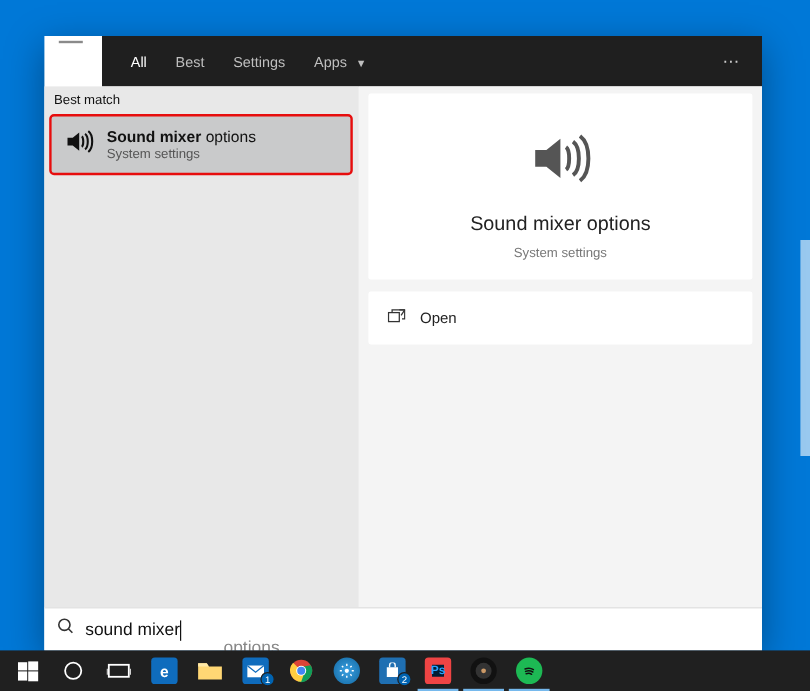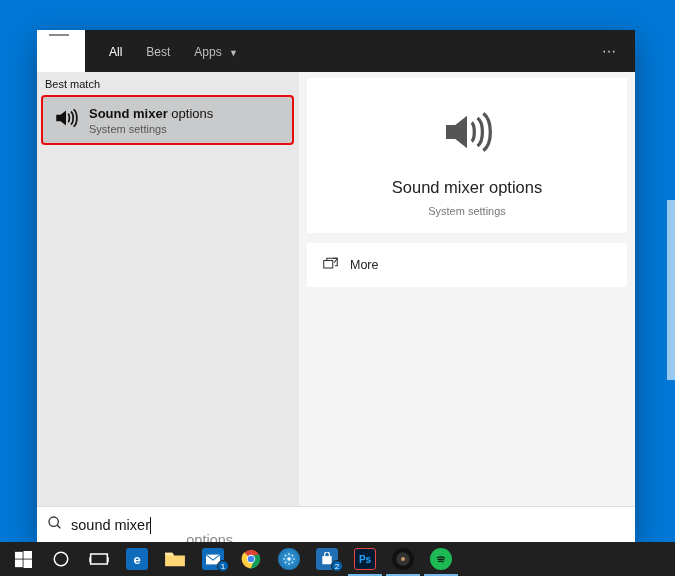--- a/index.html
+++ b/index.html
@@ -164,20 +164,21 @@
 </head>
 <body>
 
 <div class="win-side-hint"></div>
 
 <div class="search-panel">
   <div class="tabs">
     <span class="selector-line"></span>
     <div class="tab active">All</div>
     <div class="tab">Best</div>
+    <div class="tab">Settings</div>
     <div class="tab">
       <span>Apps</span>
       <span class="more-caret">▼</span>
     </div>
     <div class="ellipsis-btn">⋯</div>
   </div>
 
   <div class="body-area">
     <div class="left-pane">
       <div class="best-match">Best match</div>
@@ -215,21 +216,21 @@
       <div class="actions">
         <div class="action-row">
           <span>
             <svg class="open-icon" viewBox="0 0 20 16" fill="none" stroke="#333" stroke-width="1.4">
               <rect x="1" y="4" width="12" height="10"></rect>
               <path d="M5 4V1h14v10h-3"></path>
               <path d="M13 1l6 0"></path>
               <path d="M15 7l4-6"></path>
             </svg>
           </span>
-          <span>More</span>
+          <span>Open</span>
         </div>
       </div>
     </div>
   </div>
 
   <div class="search-bar">
     <span>
       <svg width="16" height="16" viewBox="0 0 24 24" fill="none" stroke="#333" stroke-width="2">
         <circle cx="10" cy="10" r="7"></circle>
           <path d="M20 20l-5-5"></path>
@@ -309,21 +310,21 @@
   <div class="task-btn">
     <div class="app-icon" style="background:#1f6fb2">
         <svg width="14" height="14" viewBox="0 0 24 24" fill="#fff">
           <path d="M4 7h16v14H4z"></path>
           <path d="M8 7V4a4 4 0 018 0v3" fill="none" stroke="#fff" stroke-width="2"></path>
         </svg>
       </div>
     <div class="badge">2</div>
   </div>
   <div class="task-btn active-app">
-    <div class="app-icon" style="background:#001d34;border:1px solid #ef4444;color:#2aa3ff;font-size:10px;font-weight:700">Ps</div>
+    <div class="app-icon" style="background:#001d34;border:6px solid #ef4444;color:#2aa3ff;font-size:10px;font-weight:700">Ps</div>
   </div>
   <div class="task-btn active-app">
     <div class="app-icon" style="background:#111;border-radius:50%">
         <svg width="16" height="16" viewBox="0 0 24 24">
           <circle cx="12" cy="12" r="10" fill="#333"></circle>
           <circle cx="12" cy="12" r="3" fill="#c96"></circle>
         </svg>
       </div>
   </div>
   <div class="task-btn active-app">

